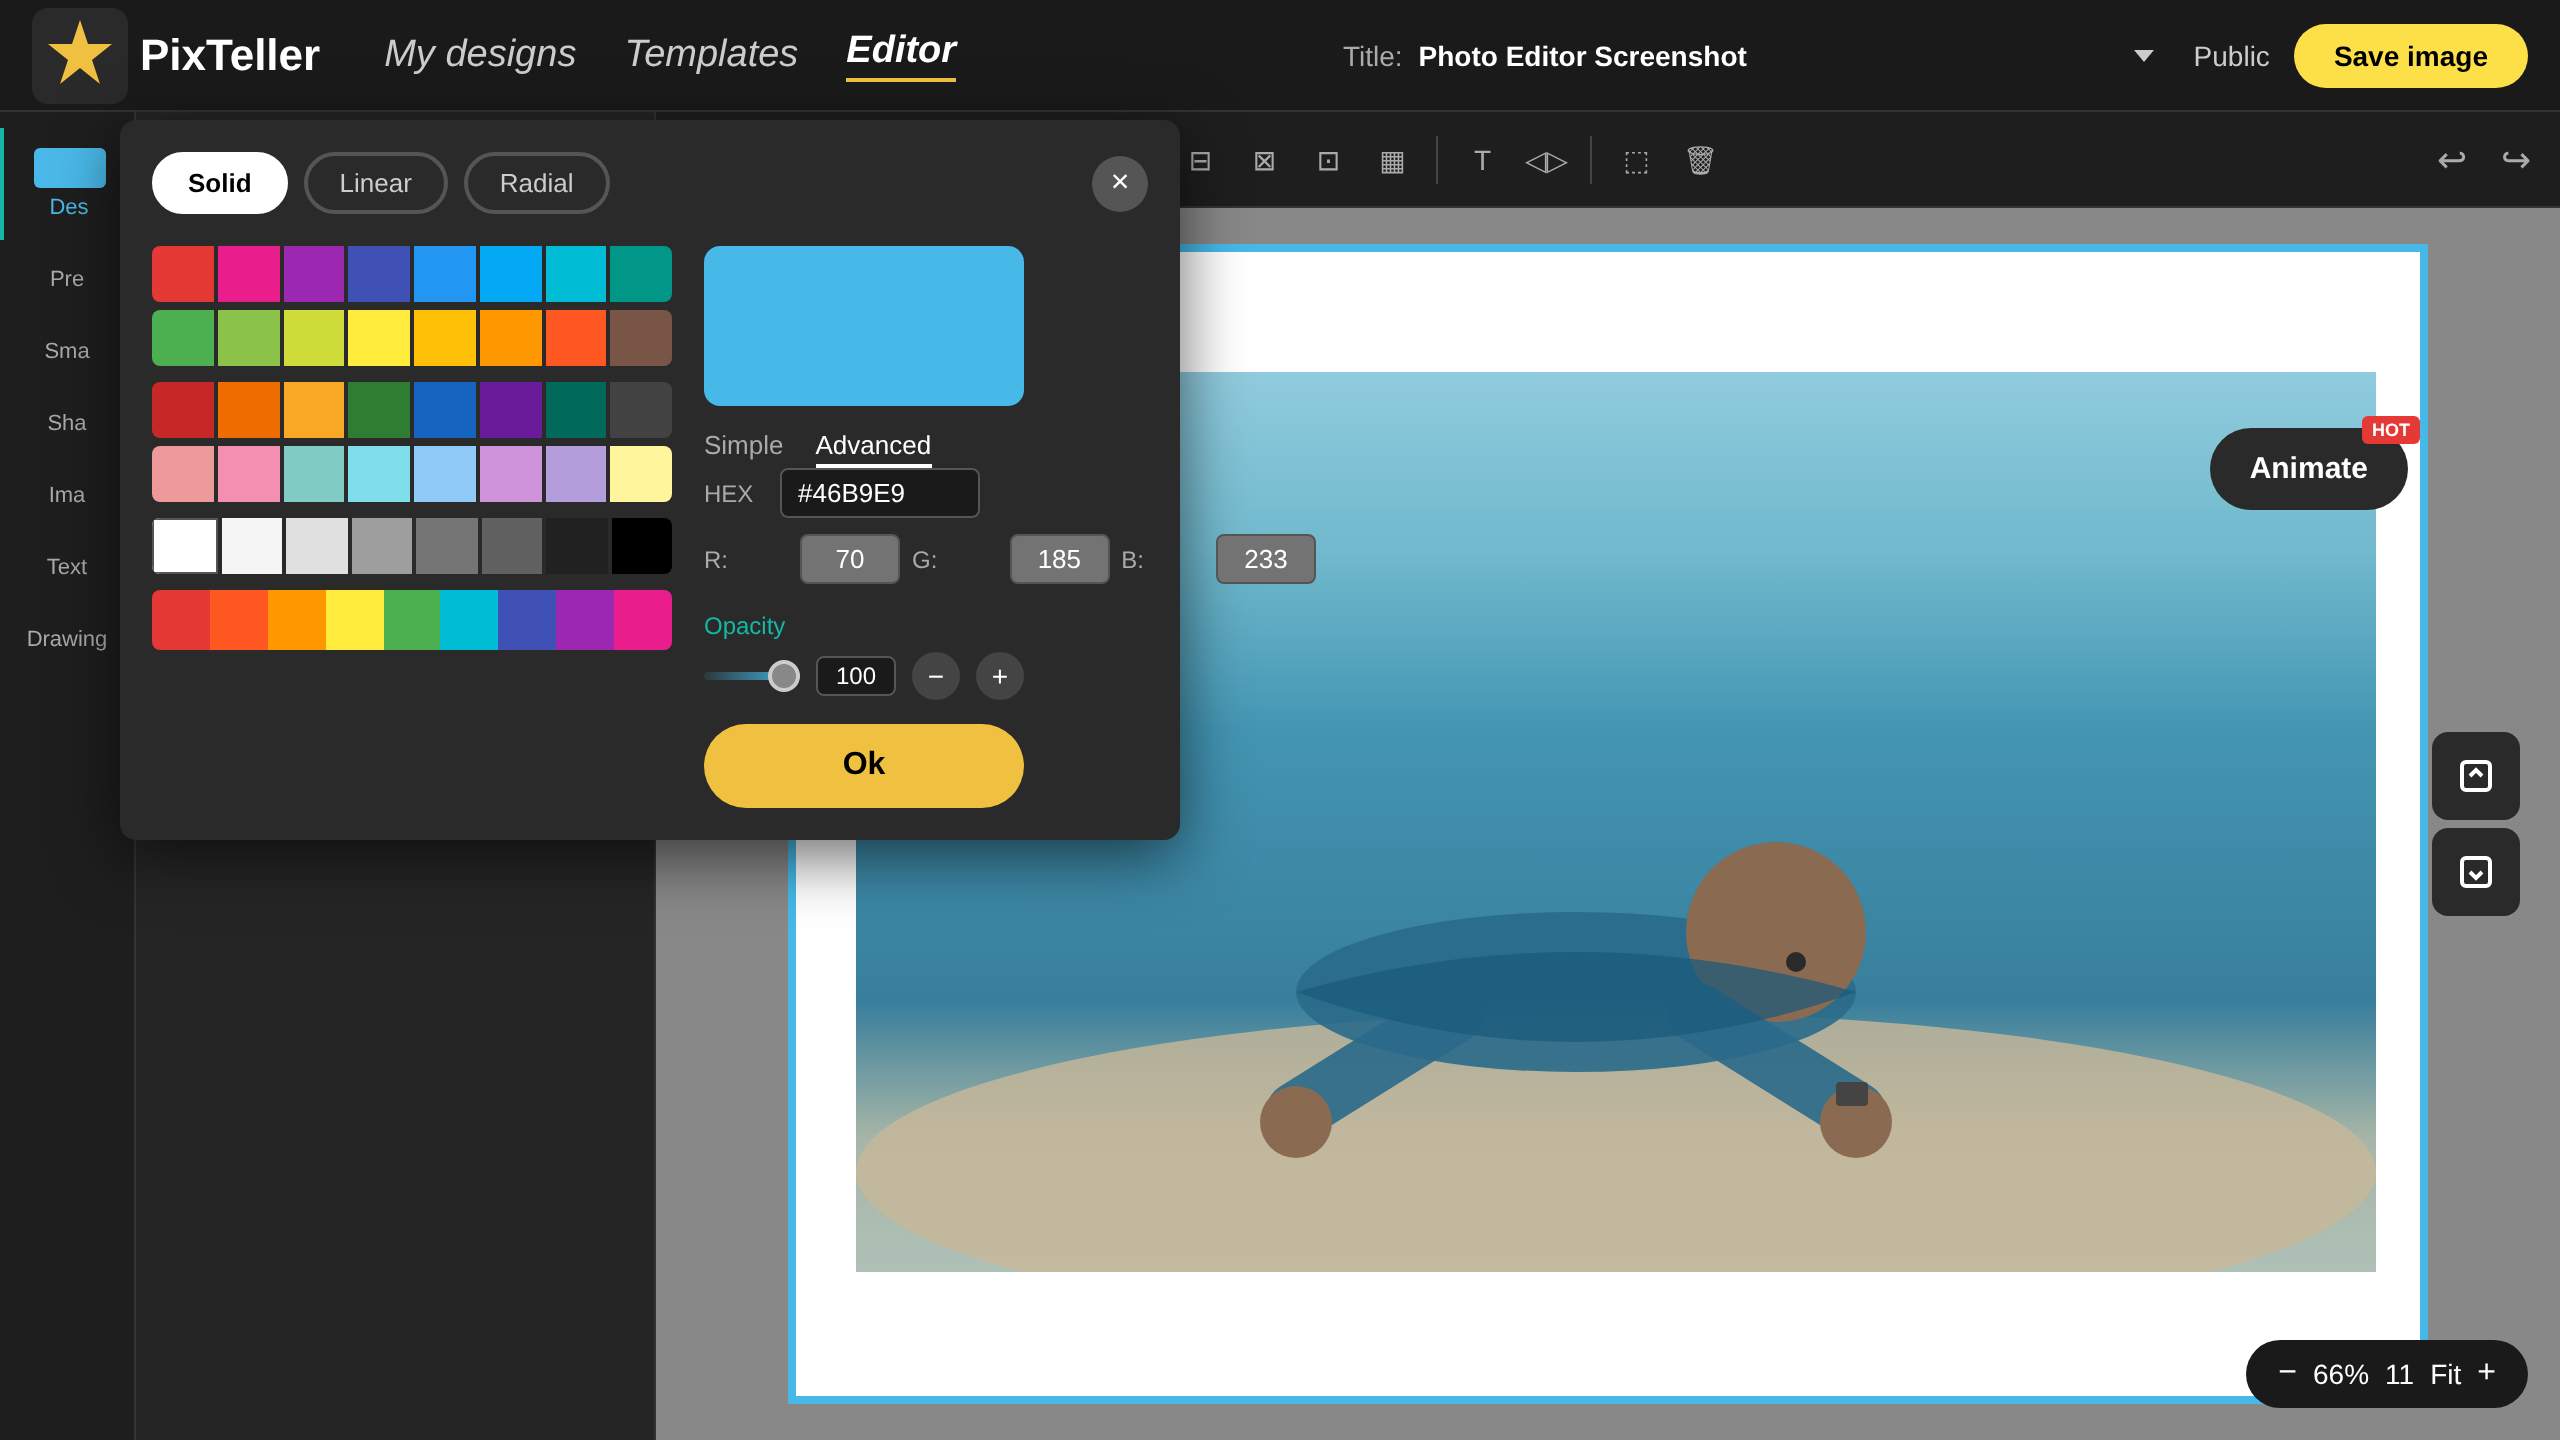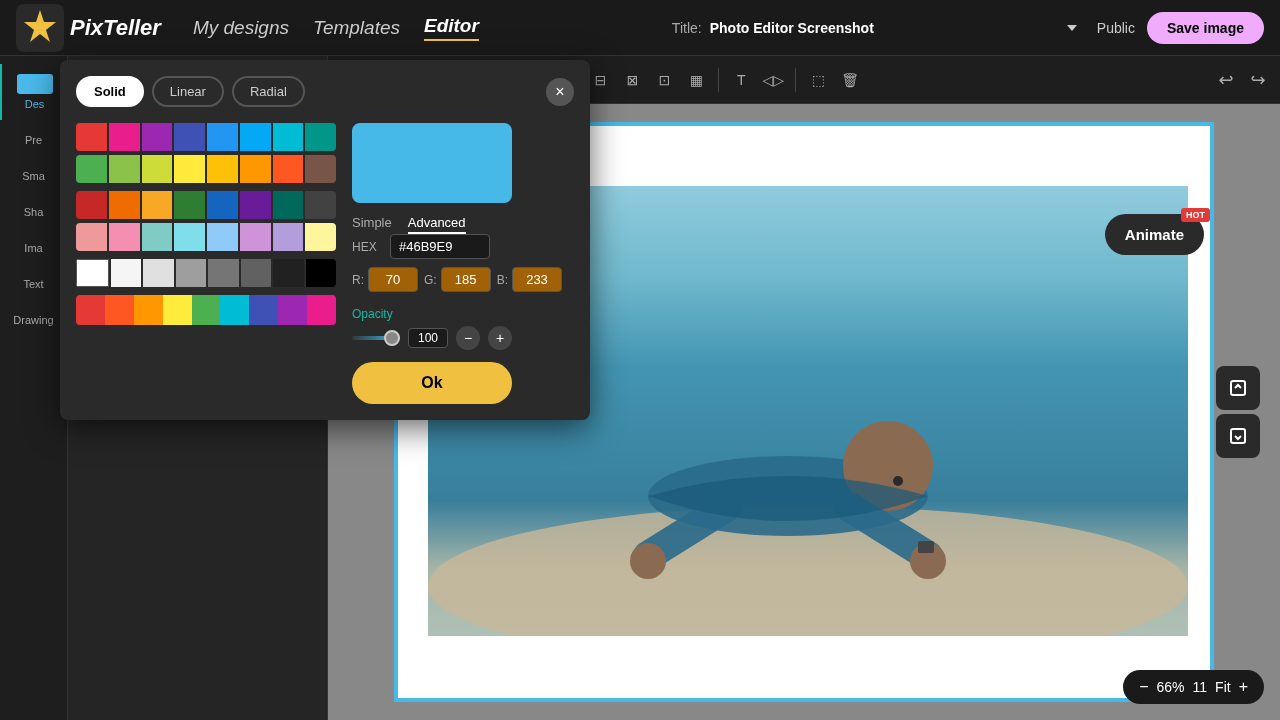--- a/index.html
+++ b/index.html
@@ -6,35 +6,35 @@
     body { font-family: -apple-system, BlinkMacSystemFont, 'Segoe UI', Arial, sans-serif; background: #1a1a1a; width: 1280px; height: 720px; overflow: hidden; }
 
     
     .topnav {
       display: flex; align-items: center; background: #1a1a1a; height: 56px; padding: 0 16px; border-bottom: 1px solid #333; position: relative; z-index: 10;
     }
     .logo {
       display: flex; align-items: center; margin-right: 32px;
     }
     .logo-text {
-      font-size: 22px; font-weight: 900; color: #fff; margin-left: 6px; font-style: italic;
+      font-size: 22px; font-weight: 900; color: #fff; margin-left: 6px;
     }
     .nav-links { display: flex; gap: 24px; align-items: center; }
     .nav-link { color: #ccc; font-size: 19px; text-decoration: none; cursor: pointer; font-style: italic; }
     .nav-link.active { color: #fff; font-weight: 600; border-bottom: 2px solid #f0c040; padding-bottom: 2px; }
     .nav-center { flex: 1; display: flex; justify-content: center; align-items: center; gap: 8px; }
     .nav-title-label { color: #aaa; font-size: 14px; }
     .nav-title-value { color: #fff; font-size: 14px; font-weight: 600; }
     .nav-right { display: flex; align-items: center; gap: 12px; }
     .public-btn {
       display: flex; align-items: center; gap: 20px; color: #ccc; font-size: 14px; cursor: pointer; background: none; border: none;
     }
     .triangle-down { width: 0; height: 0; border-left: 5px solid transparent; border-right: 5px solid transparent; border-top: 6px solid #ccc; }
     .save-btn {
-      background: #f0abfc; color: #000; border: none; border-radius: 24px; padding: 8px 20px; font-size: 14px; font-weight: 700; cursor: pointer;
+      background: #fde047; color: #000; border: none; border-radius: 24px; padding: 8px 20px; font-size: 14px; font-weight: 700; cursor: pointer;
     }
 
     
     .main-area { display: flex; height: calc(720px - 56px); }
 
     
     .left-sidebar {
       width: 68px; background: #1e1e1e; display: flex; flex-direction: column; align-items: center; padding: 8px 0; gap: 4px; border-right: 1px solid #333;
     }
     .sidebar-item { color: #aaa; font-size: 11px; cursor: pointer; padding: 10px 4px; text-align: center; width: 100%; }
@@ -67,21 +67,21 @@
     .simple-advanced { display: flex; gap: 16px; }
     .tab-link { font-size: 13px; cursor: pointer; color: #aaa; padding-bottom: 2px; }
     .tab-link.active { color: #fff; border-bottom: 2px solid #fff; }
 
     .hex-row { display: flex; align-items: center; gap: 8px; margin-bottom: 8px; }
     .hex-label { color: #aaa; font-size: 12px; width: 30px; }
     .hex-input { background: #1a1a1a; border: 1px solid #555; border-radius: 4px; color: #fff; font-size: 13px; padding: 4px 8px; width: 100px; }
     .rgb-row { display: flex; gap: 6px; margin-bottom: 12px; }
     .rgb-box { display: flex; align-items: center; gap: 4px; }
     .rgb-label { color: #aaa; font-size: 12px; }
-    .rgb-input { background: #a16207; border: 1px solid #555; border-radius: 4px; color: #fff; font-size: 13px; padding: 4px 6px; width: 50px; text-align: center; }
+    .rgb-input { background: #737373; border: 1px solid #555; border-radius: 4px; color: #fff; font-size: 13px; padding: 4px 6px; width: 50px; text-align: center; margin-left: 32px; }
 
     .opacity-row { display: flex; align-items: center; gap: 8px; }
     .opacity-label { color: #14b8a6; font-size: 12px; }
     .opacity-slider { flex: 1; height: 4px; background: linear-gradient(to right, rgba(70,185,233,0.1), #46b9e9); border-radius: 2px; position: relative; }
     .opacity-value { background: #1a1a1a; border: 1px solid #555; border-radius: 4px; color: #fff; font-size: 12px; padding: 2px 6px; width: 40px; text-align: center; }
     .opacity-btn { width: 24px; height: 24px; border-radius: 50%; background: #444; border: none; color: #fff; cursor: pointer; font-size: 14px; display: flex; align-items: center; justify-content: center; }
 
     .ok-btn { width: 100%; padding: 12px; background: #f0c040; border: none; border-radius: 24px; font-size: 16px; font-weight: 700; color: #000; cursor: pointer; margin-top: 12px; }
 
     

